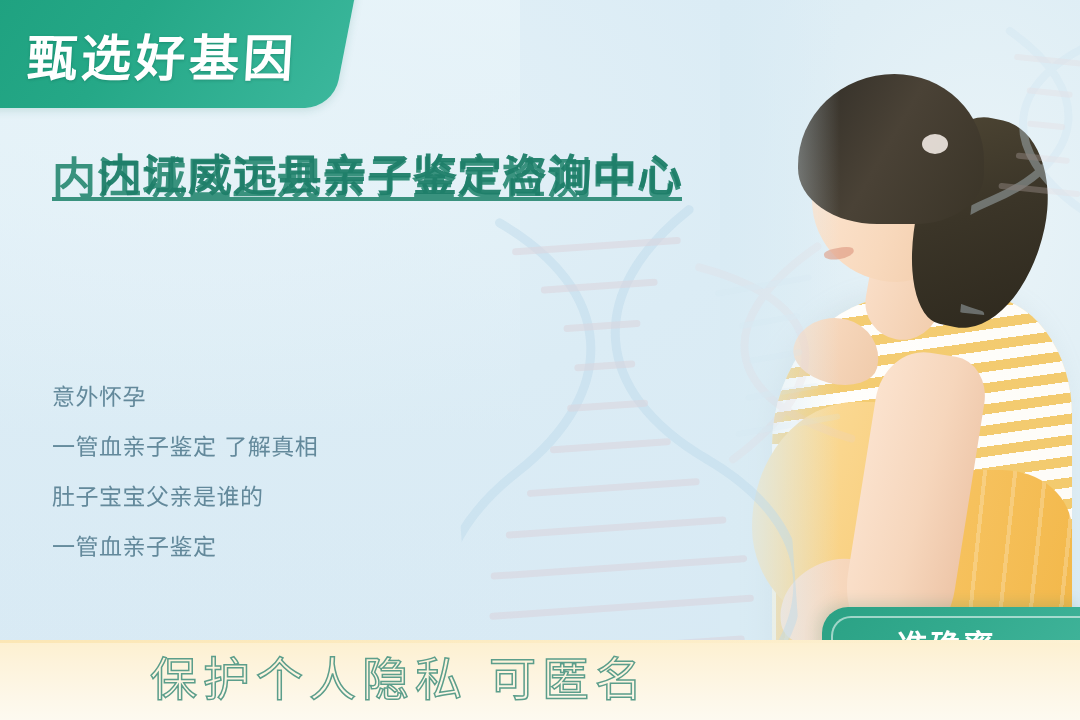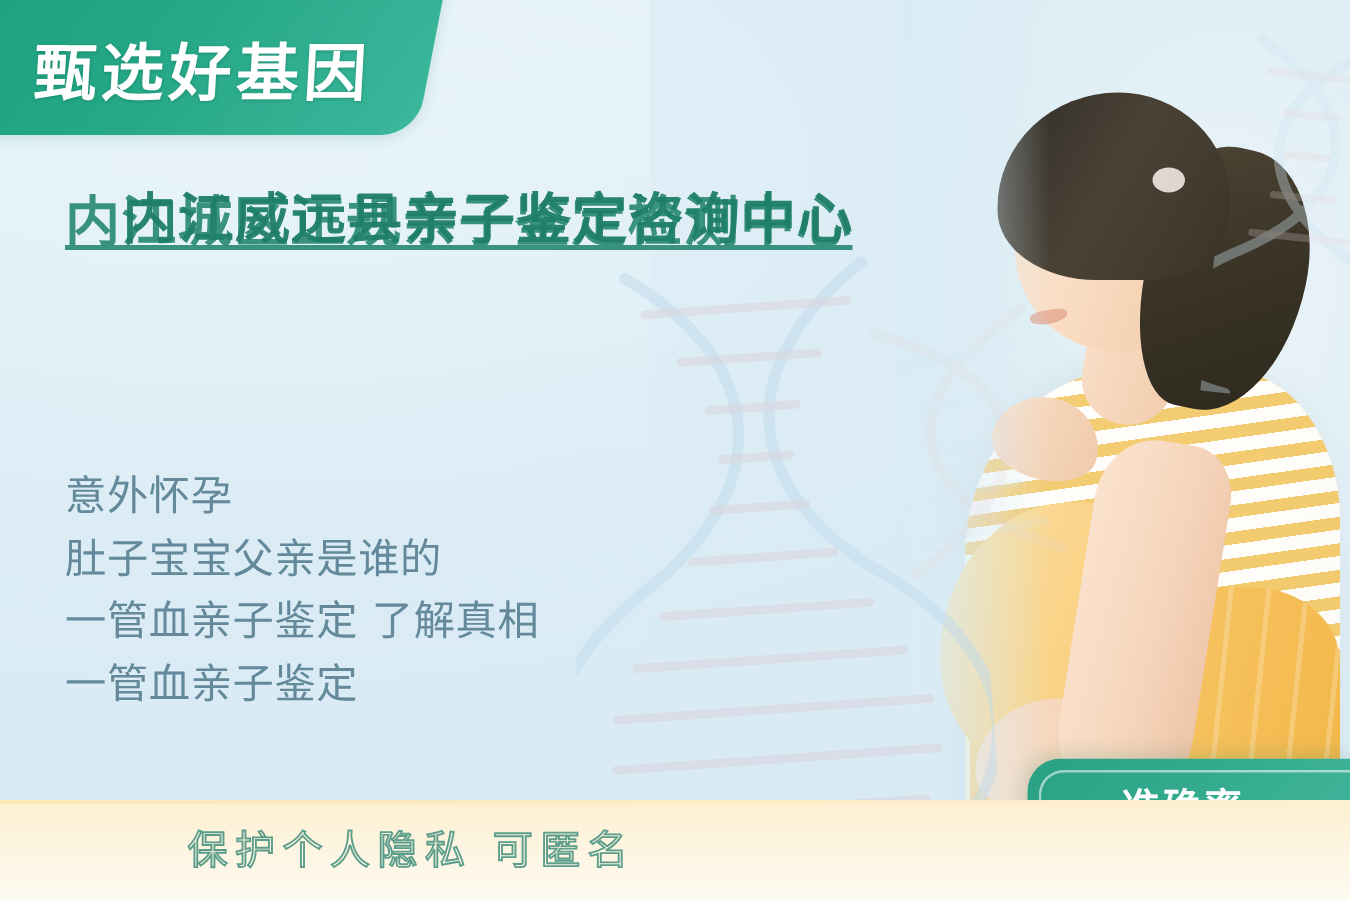--- a/index.html
+++ b/index.html
@@ -280,21 +280,21 @@
     text-decoration: underline;
   }
 
   
   .copy {
     position: absolute;
     left: 52px; top: 372px;
     width: 480px;
   }
   .copy-line {
-    font-size: 33px;
+    font-size: 23px;
     line-height: 50px;
     color: #63899b;
     letter-spacing: .5px;
     white-space: nowrap;
     font-weight: 400;
   }
 
   
   .accuracy {
     position: absolute;
@@ -342,21 +342,21 @@
   .bottom-band::before {
     content: "";
     position: absolute;
     left: 0; top: 0;
     width: 1080px; height: 3px;
     background: linear-gradient(90deg, rgba(250,226,170,.7), rgba(253,244,220,.25));
   }
   .band-text {
     position: absolute;
     left: 150px; top: 14px;
-    font-size: 32px;
+    font-size: 47px;
     line-height: 52px;
     font-weight: 400;
     letter-spacing: 6px;
     color: transparent;
     -webkit-text-stroke: 1.5px #5c9e8b;
     white-space: nowrap;
   }
 </style>
 </head>
 <body>
@@ -443,22 +443,22 @@
   <div class="logo-badge"></div>
   <div class="logo-text">甄选好基因</div>
 
   <div class="headline-wrap">
     <h1 class="headline layer-b">内江城区正规亲子鉴定检测中心</h1>
     <h1 class="headline layer-a">内江威远县亲子鉴定咨询中心</h1>
   </div>
 
   <div class="copy">
     <div class="copy-line">意外怀孕</div>
+    <div class="copy-line">一管血亲子鉴定 了解真相</div>
     <div class="copy-line">肚子宝宝父亲是谁的</div>
-    <div class="copy-line">一管血亲子鉴定 了解真相</div>
     <div class="copy-line">一管血亲子鉴定</div>
   </div>
 
   <div class="accuracy">
     <div class="acc-label">准确率</div>
     <div class="acc-value">99.9999%</div>
   </div>
 
   <div class="bottom-band">
     <div class="band-text">保护个人隐私 可匿名</div>

